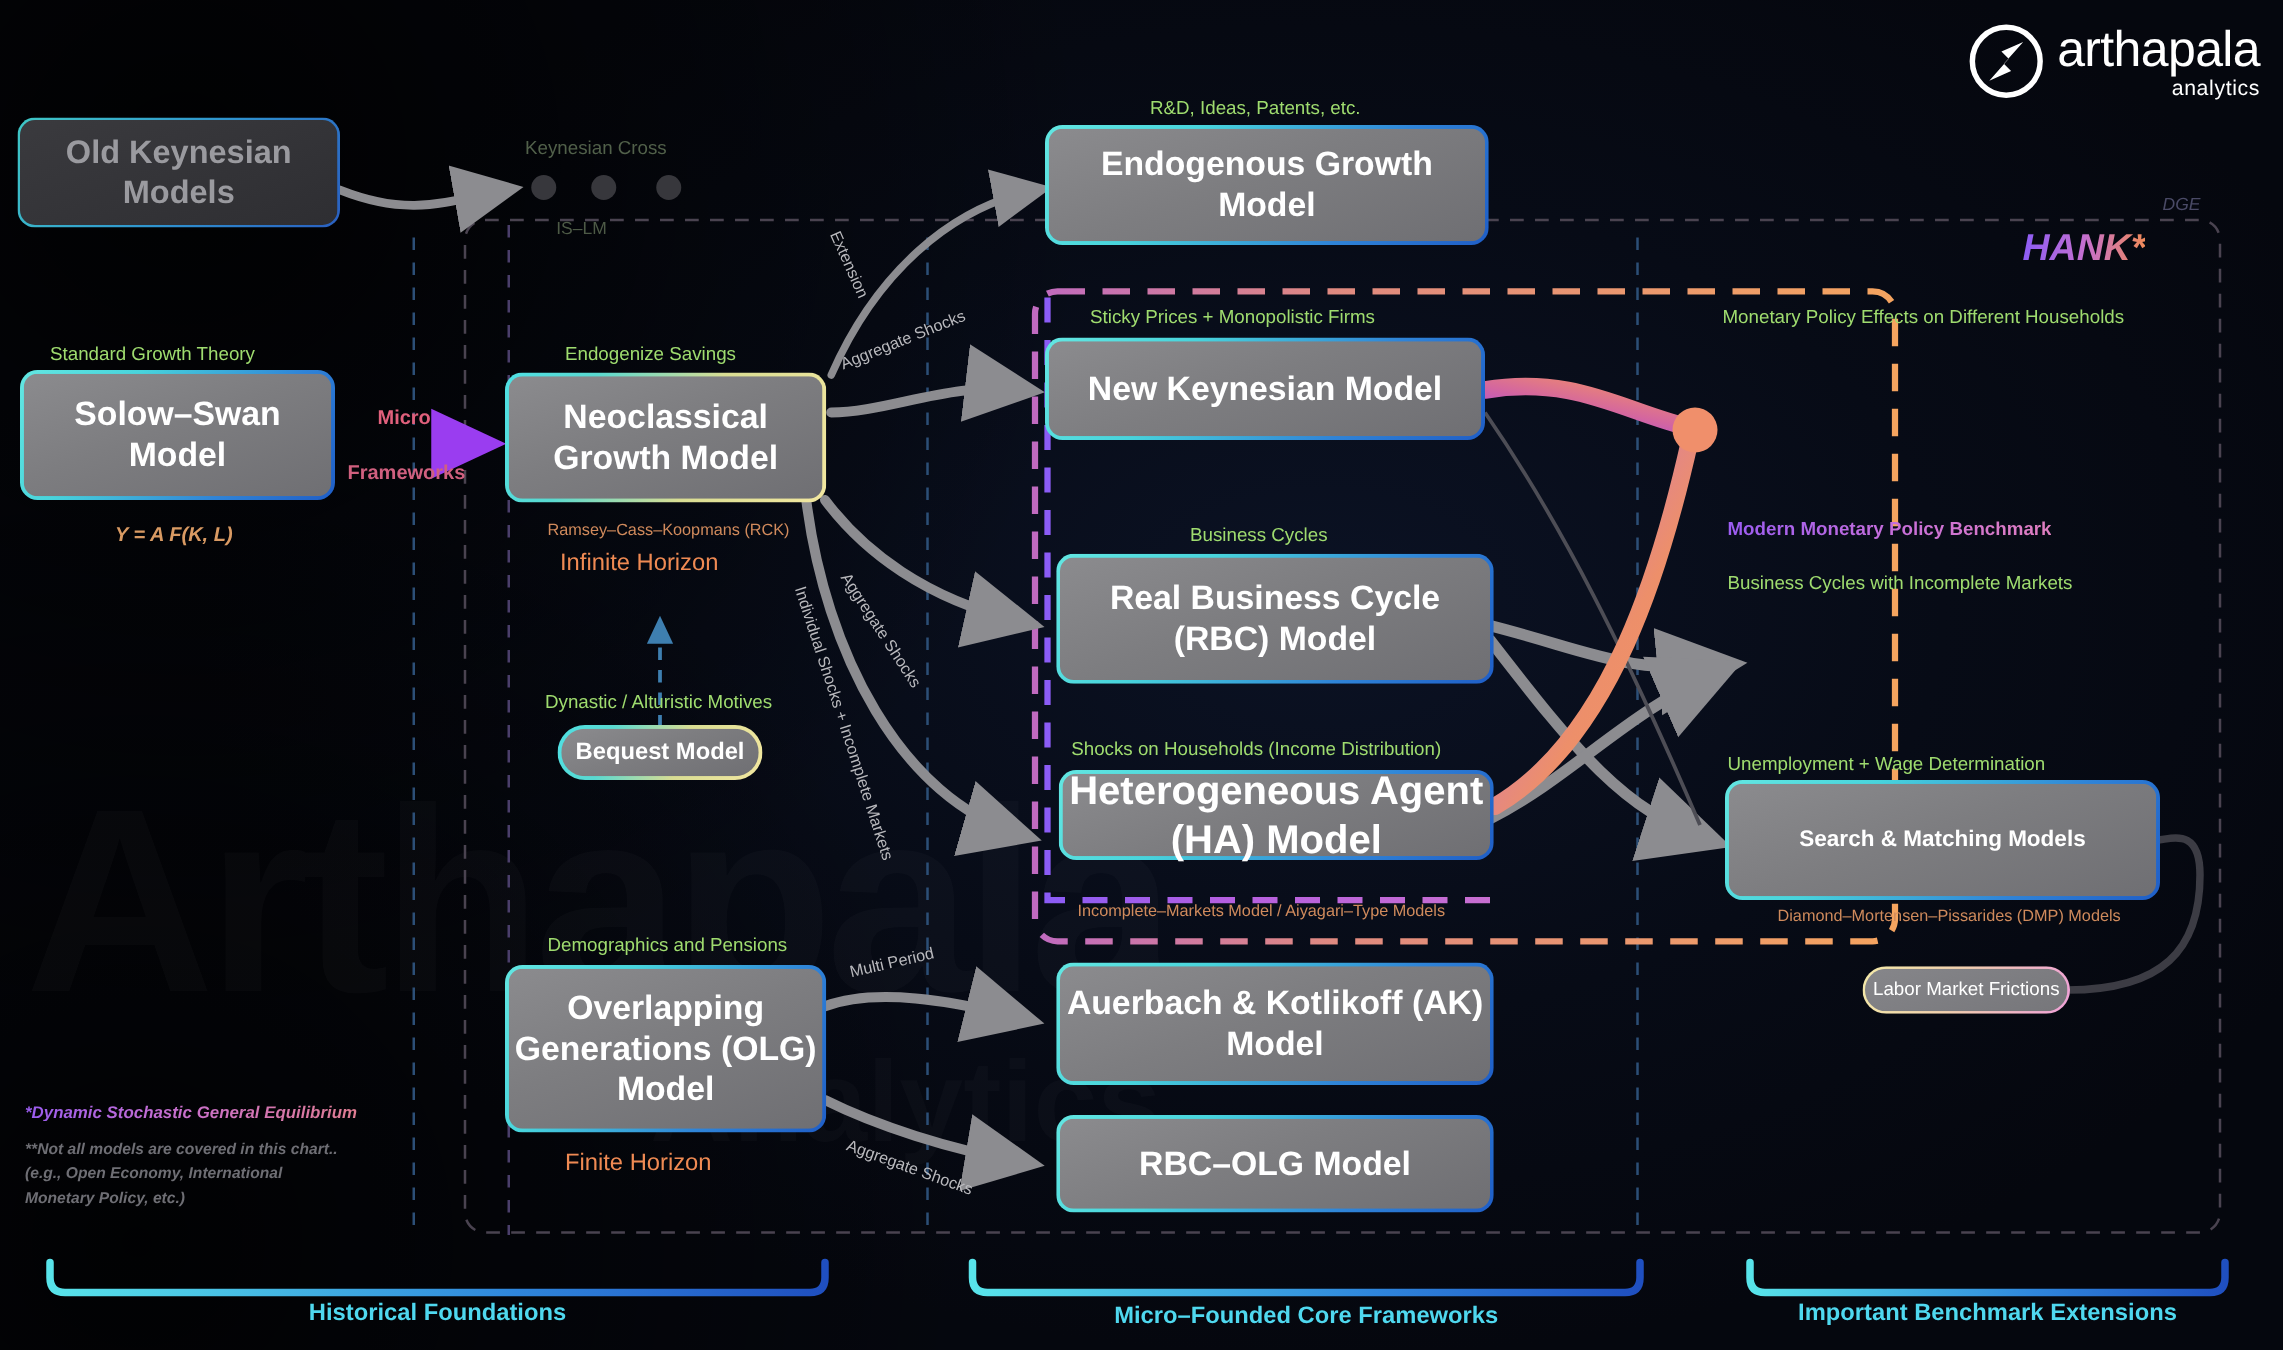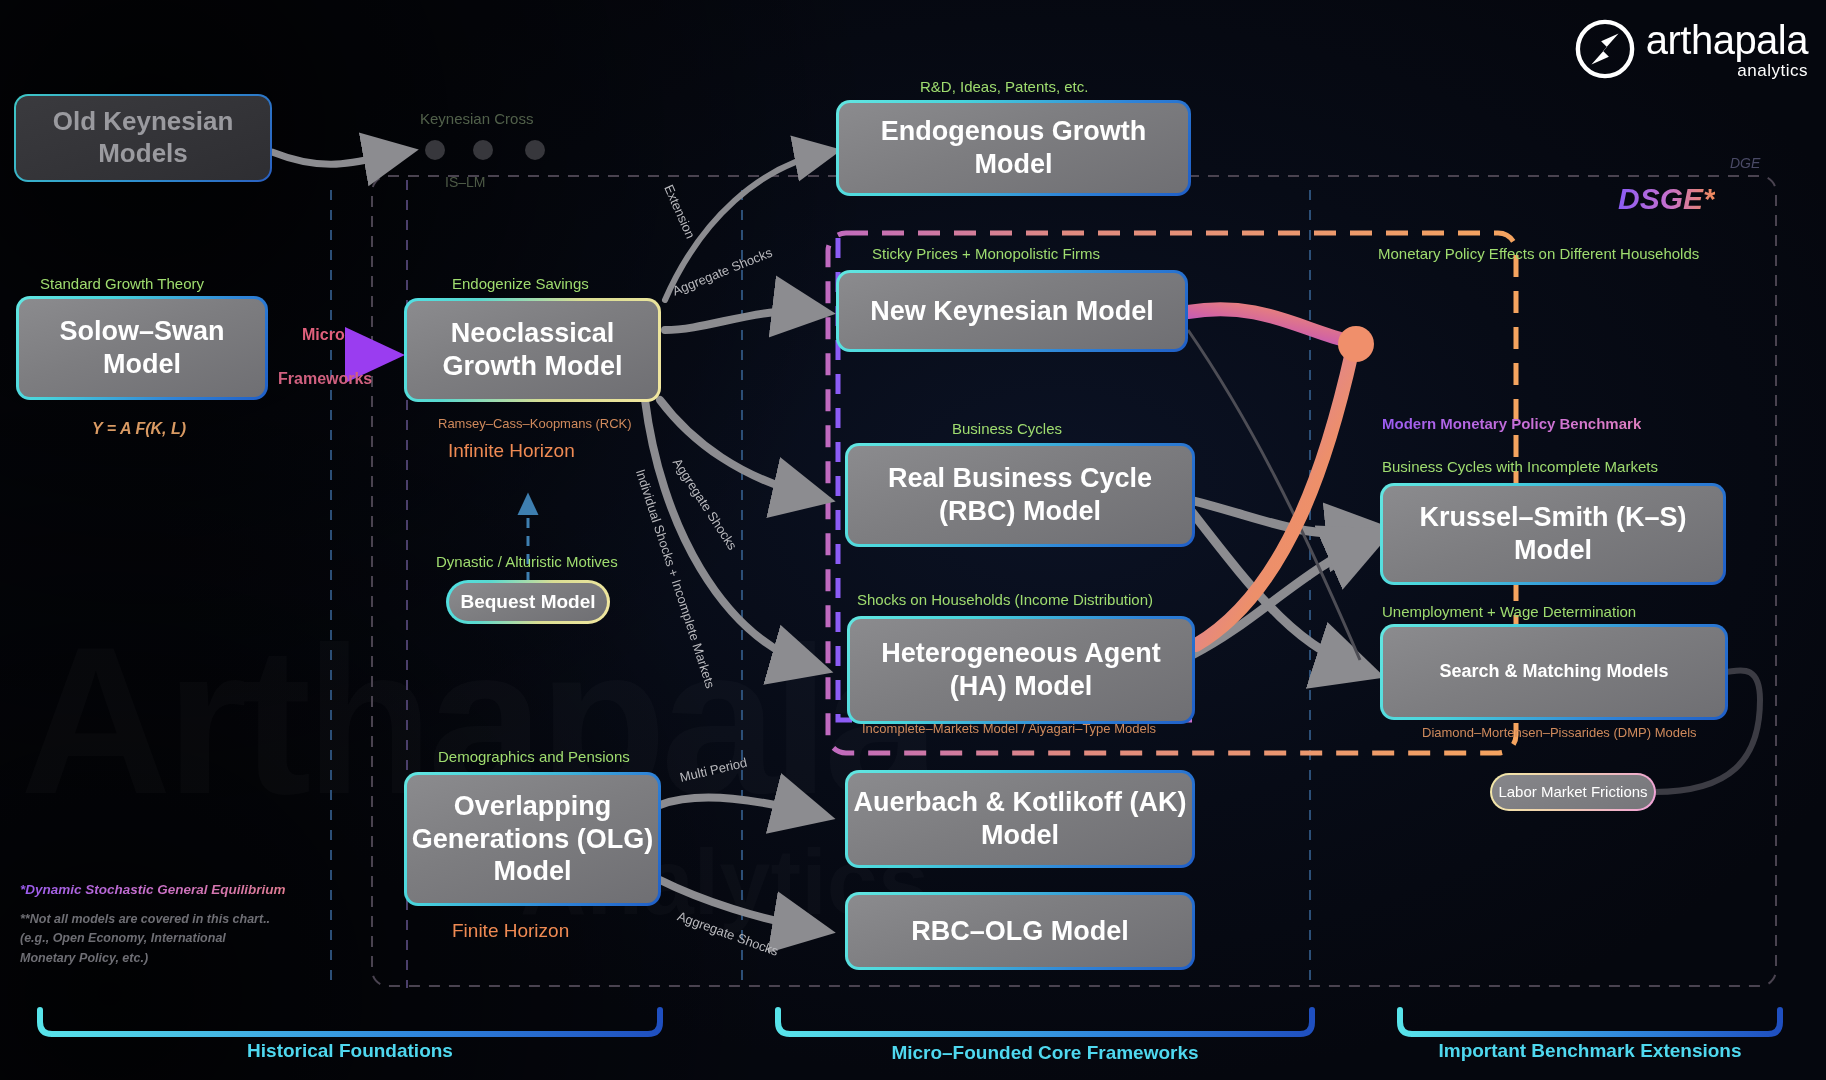--- a/index.html
+++ b/index.html
@@ -313,48 +313,47 @@
   <div class="cap" style="left:920px; top:78px; color:#9fdc6f;">R&amp;D, Ideas, Patents, etc.</div>
   <div class="node teal" style="left:836px; top:100px; width:355px; height:96px; font-size:27px;">Endogenous Growth Model</div>
 
   <div class="cap" style="left:872px; top:245px; color:#9fdc6f;">Sticky Prices + Monopolistic Firms</div>
   <div class="node teal" style="left:836px; top:270px; width:352px; height:82px; font-size:27px;">New Keynesian Model</div>
 
   <div class="cap" style="left:952px; top:420px; color:#9fdc6f;">Business Cycles</div>
   <div class="node teal" style="left:845px; top:443px; width:350px; height:104px; font-size:27px;">Real Business Cycle (RBC) Model</div>
 
   <div class="cap" style="left:857px; top:591px; color:#9fdc6f;">Shocks on Households (Income Distribution)</div>
-  <div class="node teal" style="left:847px; top:616px; width:348px; height:108px; font-size:27px;">Heterogeneous Agent (HA) Model</div>
+  <div class="node teal" style="left:847px; top:616px; width:348px; height:72px; font-size:32px;">Heterogeneous Agent (HA) Model</div>
   <div class="sub" style="left:862px; top:721px; font-size:13px; color:#cf8a5c;">Incomplete–Markets Model / Aiyagari–Type Models</div>
 
   <div class="node teal" style="left:845px; top:770px; width:350px; height:98px; font-size:27px;">Auerbach &amp; Kotlikoff (AK) Model</div>
 
   <div class="node teal" style="left:845px; top:892px; width:350px; height:78px; font-size:27px;">RBC–OLG Model</div>
 
   <div class="cap" style="left:1378px; top:245px; color:#9fdc6f;">Monetary Policy Effects on Different Households</div>
   <div class="bench" style="left:1382px; top:415px;">Modern Monetary Policy Benchmark</div>
 
   <div class="cap" style="left:1382px; top:458px; color:#9fdc6f;">Business Cycles with Incomplete Markets</div>
-  <div class="node teal" style="left:1380px; top:483px; width:346px; height:102px; font-size:27px;">Krussel–Smith (K–S) Model</div>
 
   <div class="cap" style="left:1382px; top:603px; color:#9fdc6f;">Unemployment + Wage Determination</div>
   <div class="node teal" style="left:1380px; top:624px; width:348px; height:96px; font-size:18px;">Search &amp; Matching Models</div>
   <div class="sub" style="left:1422px; top:725px; font-size:13px; color:#cf8a5c;">Diamond–Mortensen–Pissarides (DMP) Models</div>
 
   <div class="node pinkgold" style="left:1490px; top:773px; width:166px; height:38px; font-size:15px; font-weight:normal; border-radius:19px;">Labor Market Frictions</div>
 
   <div class="arrowlabel" style="left:668px; top:178px; transform:rotate(66deg);">Extension</div>
   <div class="arrowlabel" style="left:673px; top:284px; transform:rotate(-22deg);">Aggregate Shocks</div>
   <div class="arrowlabel" style="left:676px; top:452px; transform:rotate(57deg);">Aggregate Shocks</div>
   <div class="arrowlabel" style="left:640px; top:462px; transform:rotate(72deg);">Individual Shocks + Incomplete Markets</div>
   <div class="arrowlabel" style="left:680px; top:770px; transform:rotate(-13deg);">Multi Period</div>
   <div class="arrowlabel" style="left:678px; top:908px; transform:rotate(20deg);">Aggregate Shocks</div>
 
   <div class="dge-ghost" style="left:1730px; top:155px;">DGE</div>
-  <div class="dsge-star" style="left:1618px; top:182px;">DSGE*</div>
+  <div class="dsge-star" style="left:1618px; top:182px;">HANK*</div>
 
   <div class="footnote1" style="left:20px; top:882px;">*Dynamic Stochastic General Equilibrium</div>
   <div class="footnote2" style="left:20px; top:910px;">
     <div>**Not all models are covered in this chart..</div>
     <div>(e.g., Open Economy, International</div>
     <div>Monetary Policy, etc.)</div>
   </div>
 
   <div class="legend-label" style="left:40px; top:1040px; width:620px;">Historical Foundations</div>
   <div class="legend-label" style="left:778px; top:1042px; width:534px;">Micro–Founded Core Frameworks</div>

